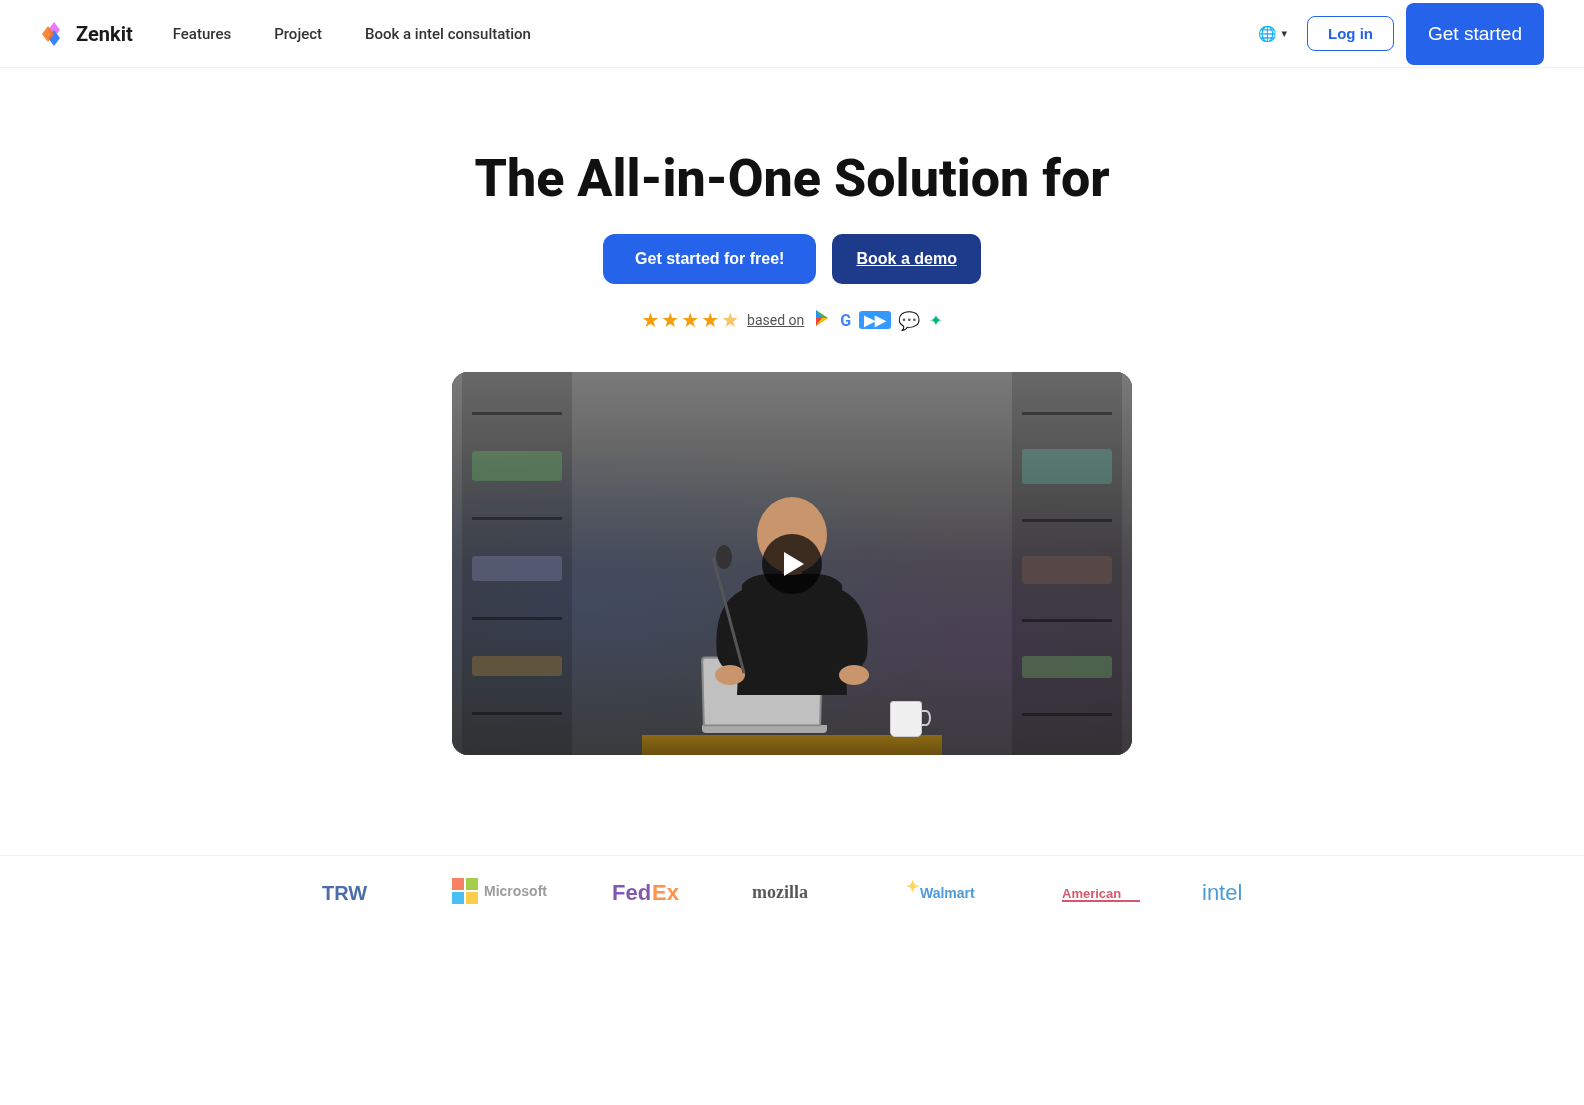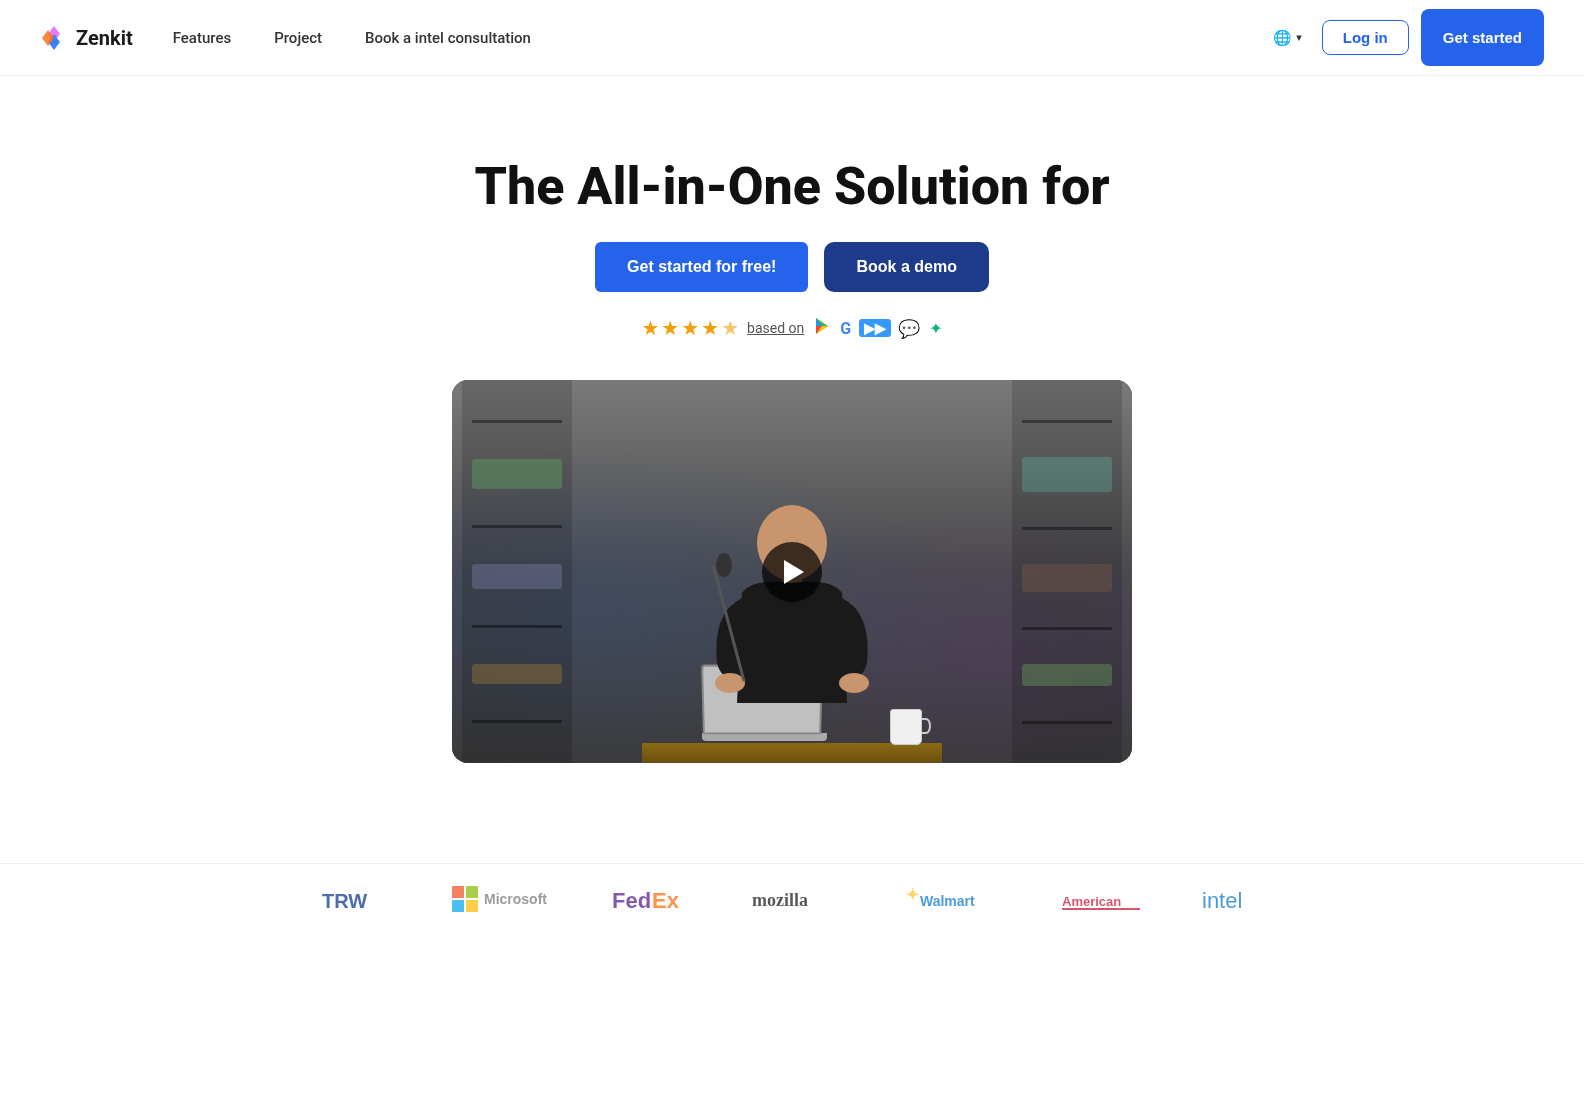--- a/index.html
+++ b/index.html
@@ -4,21 +4,21 @@
   <style>
     * { margin: 0; padding: 0; box-sizing: border-box; }
     body { font-family: -apple-system, BlinkMacSystemFont, 'Segoe UI', Roboto, sans-serif; background: #ffffff; color: #1a1a1a; overflow-x: hidden; }
 
     
     .navbar {
       display: flex;
       align-items: center;
       justify-content: space-between;
       padding: 0 40px;
-      height: 76px;
+      height: 68px;
       background: #ffffff;
       border-bottom: 1px solid #f0f0f0;
       position: sticky;
       top: 0;
       z-index: 100;
     }
     .navbar-left {
       display: flex;
       align-items: center;
       gap: 40px;
@@ -74,22 +74,22 @@
       font-size: 15px;
       font-weight: 600;
       cursor: pointer;
     }
     .getstarted-btn {
       background: #2563eb;
       border: none;
       color: #fff;
       padding: 20px 22px;
       border-radius: 8px;
-      font-size: 15px;
-      font-weight: 700;
+      font-size: 19px;
+      font-weight: 400;
       cursor: pointer;
     }
 
     
     .hero {
       text-align: center;
       padding: 80px 20px 40px;
     }
     .hero h1 {
       font-size: 52px;
@@ -111,34 +111,35 @@
       display: flex;
       justify-content: center;
       gap: 16px;
       margin-bottom: 24px;
     }
     .btn-primary {
       background: #2563eb;
       color: #fff;
       border: none;
       padding: 16px 32px;
-      border-radius: 6px;
+      border-radius: 12px;
       font-size: 16px;
       font-weight: 700;
       cursor: pointer;
     }
     .btn-demo {
       background: #1e3a8a;
       color: #fff;
       border: none;
-      padding: 16px 32px;
+      padding: 16px 24px;
       border-radius: 10px;
       font-size: 16px;
       font-weight: 700;
       cursor: pointer;
+      text-decoration: underline;
     }
     .rating-row {
       display: flex;
       align-items: center;
       justify-content: center;
       gap: 8px;
       margin-bottom: 40px;
     }
     .stars {
       display: flex;

